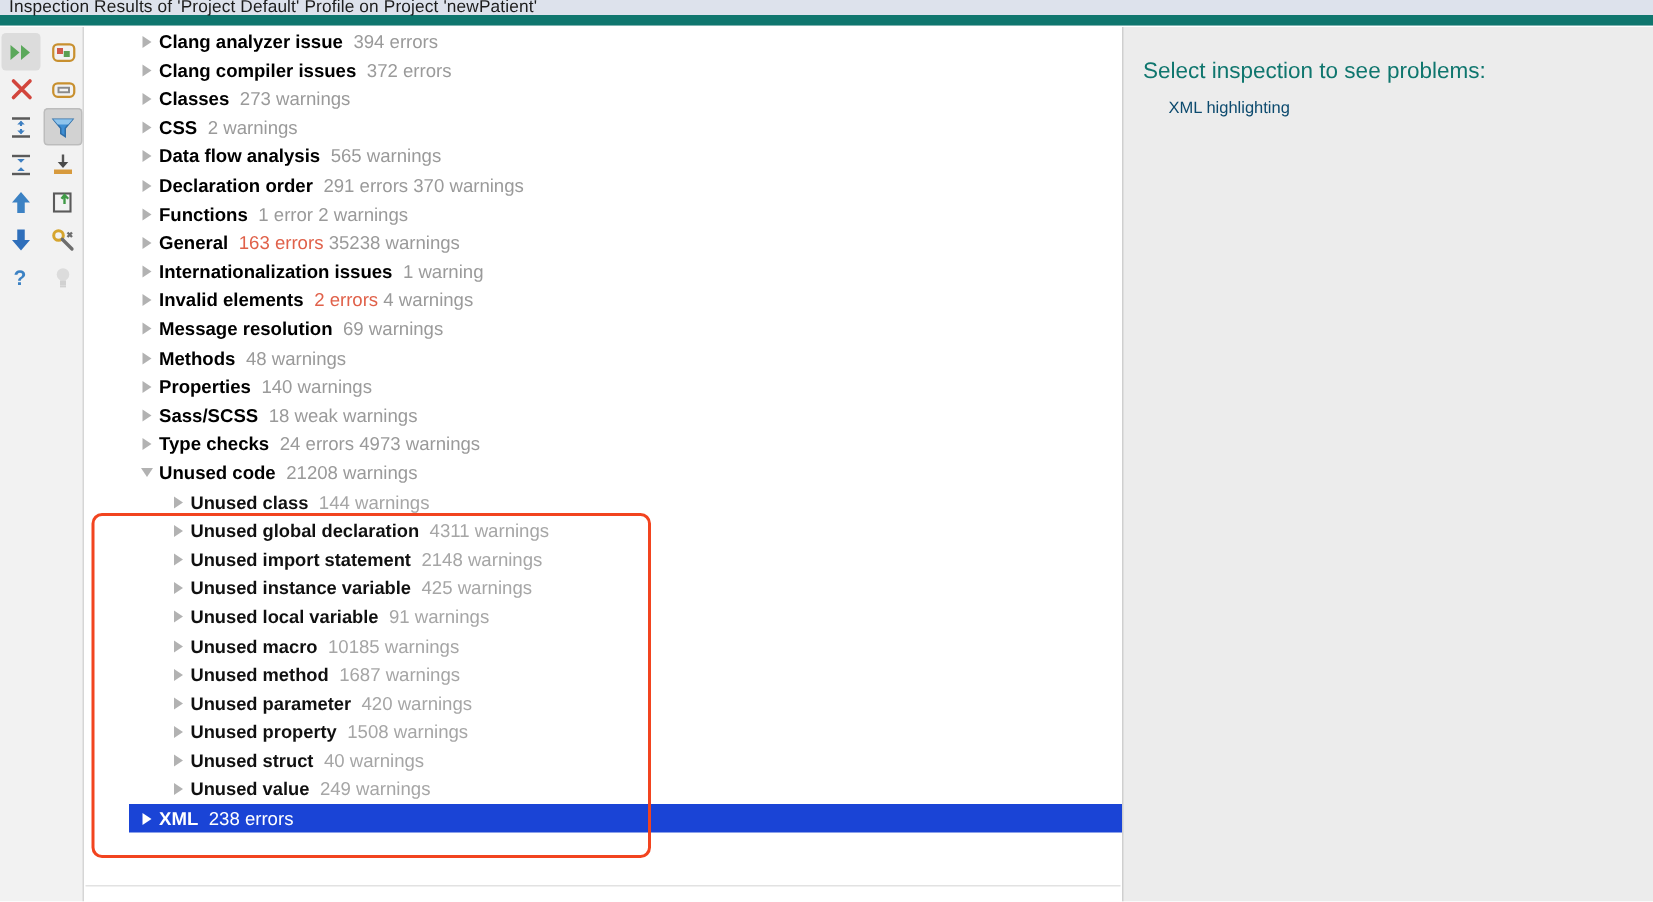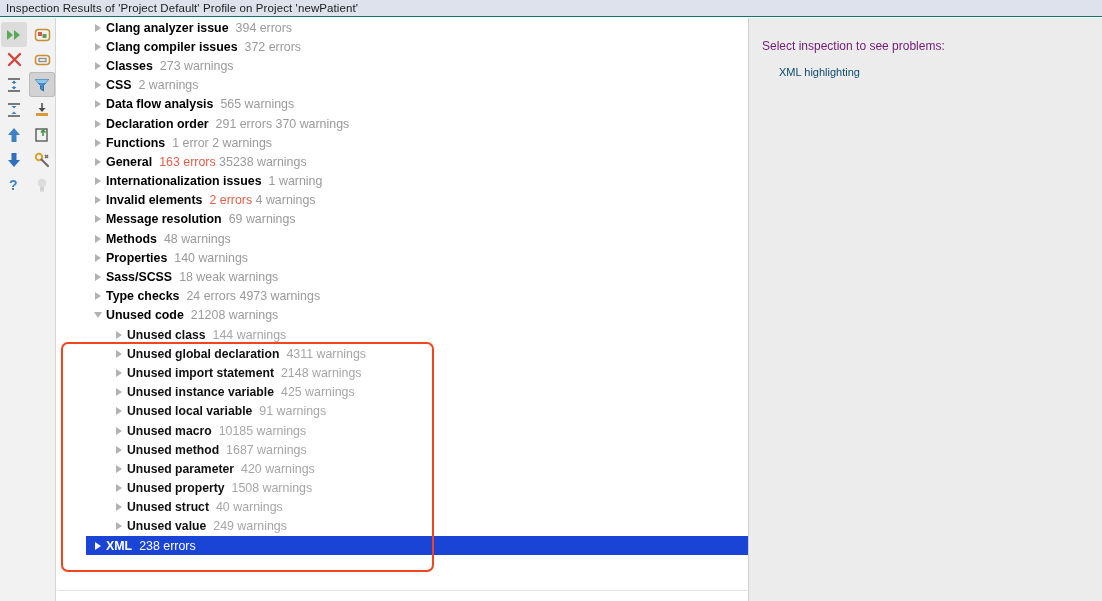--- a/index.html
+++ b/index.html
@@ -10,21 +10,21 @@
     background: #ffffff;
     font-family: "Liberation Sans", "DejaVu Sans", sans-serif;
     -webkit-font-smoothing: antialiased;
   }
   #app { position: relative; width: 1102px; height: 601px; background: #ffffff; }
 
   
   #titlebar {
     position: absolute; left: 0; top: 0; width: 1102px; height: 17px;
     background: #dde2ec;
-    border-bottom: 1px solid #0f766e;
+    border-bottom: 7px solid #0f766e;
     display: flex; align-items: center;
   }
   #titlebar .title {
     font-size: 11.5px; color: #1c1c1c; padding-left: 6px;
     white-space: nowrap; letter-spacing: .1px;
   }
 
   
   #toolbar {
     position: absolute; left: 0; top: 18px; width: 56px; height: 583px;
@@ -105,21 +105,21 @@
 
   
   #detail-panel {
     position: absolute; left: 748px; top: 18px;
     width: 354px; height: 583px;
     background: #ececec;
     border-left: 1px solid #cfcfcf;
   }
   #detail-panel .hint {
     position: absolute; left: 13px; top: 21px;
-    font-size: 12px; color: #701a75;
+    font-size: 15px; color: #0f766e;
   }
   #detail-panel .link {
     position: absolute; left: 30px; top: 48px;
     font-size: 11px; color: #0c4a6e;
     cursor: pointer;
   }
 
   
   #bottom-strip {
     position: absolute; left: 57px; top: 590px;

